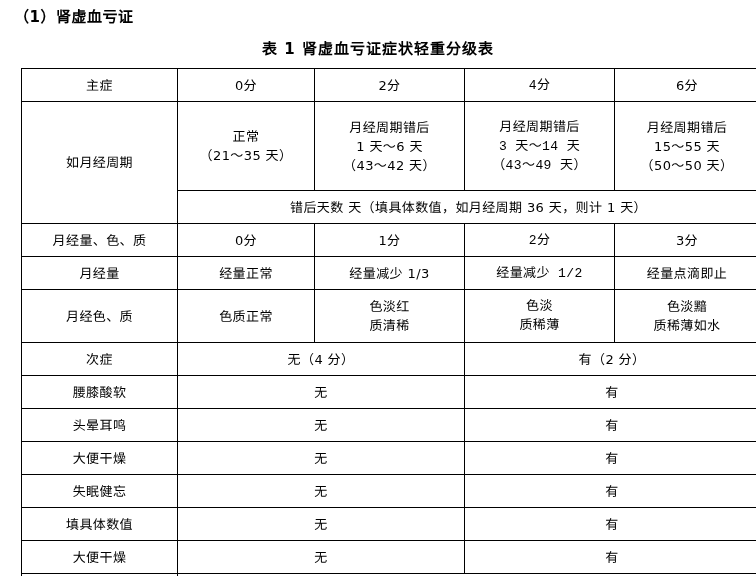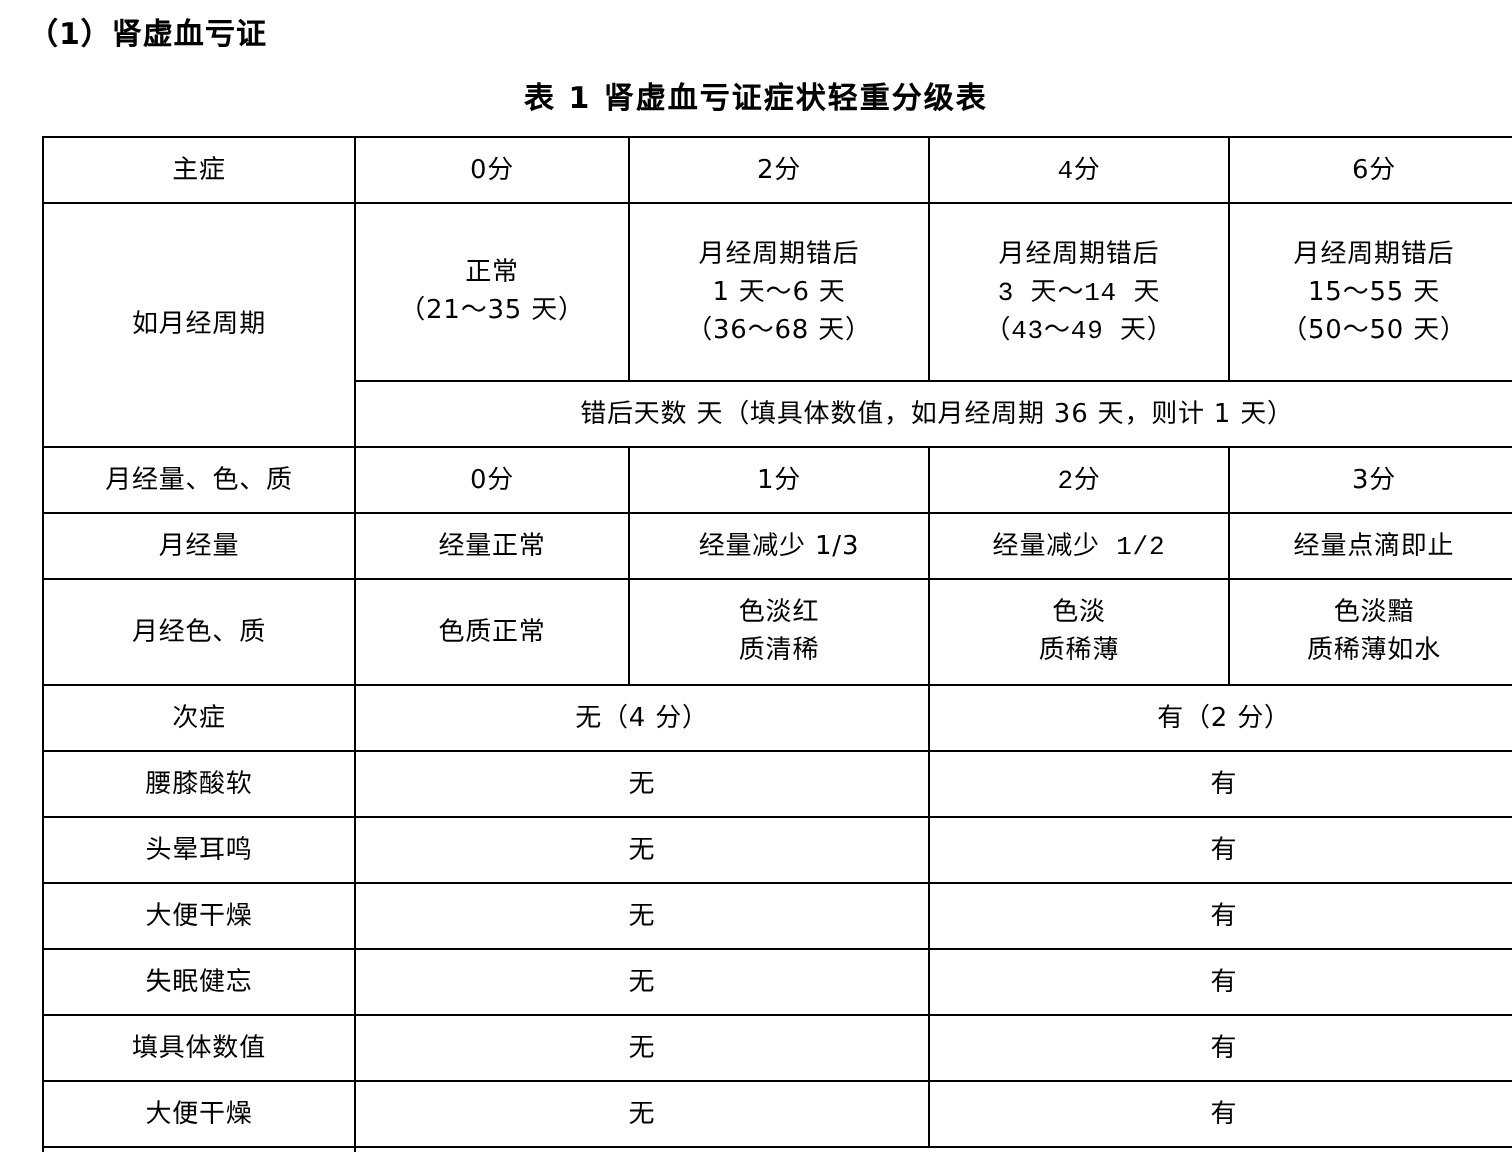--- a/index.html
+++ b/index.html
@@ -98,21 +98,21 @@
 
         <tr>
           <td class="cell-left-head" rowspan="2">如月经周期</td>
           <td class="col-2 row-tall multi-line">
             <div>正常</div>
             <div>（21～35 天）</div>
           </td>
           <td class="col-3 row-tall multi-line">
             <div>月经周期错后</div>
             <div>1 天～6 天</div>
-            <div>（36～68 天）</div>
+            <div>（43～42 天）</div>
           </td>
           <td class="col-4 row-tall multi-line">
             <div>月经周期错后</div>
             <div>3 天～14 天</div>
             <div>（43～49 天）</div>
           </td>
           <td class="col-5 row-tall multi-line">
             <div>月经周期错后</div>
             <div>15～55 天</div>
             <div>（50～50 天）</div>

